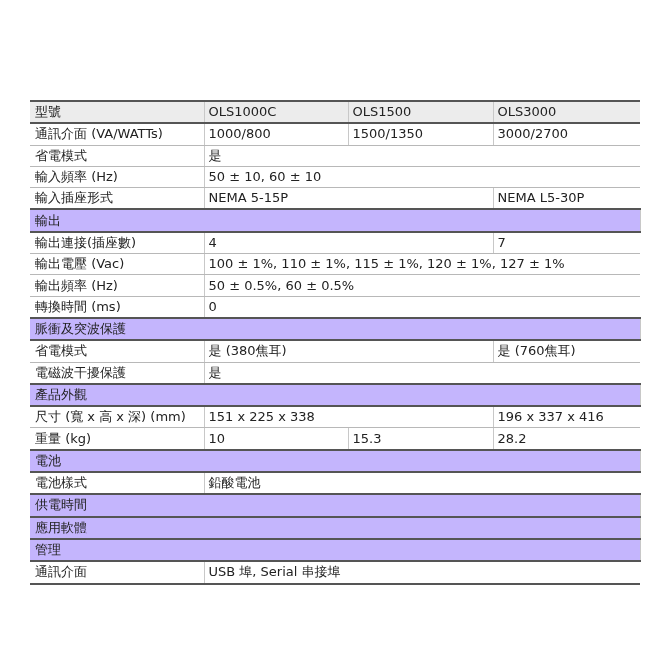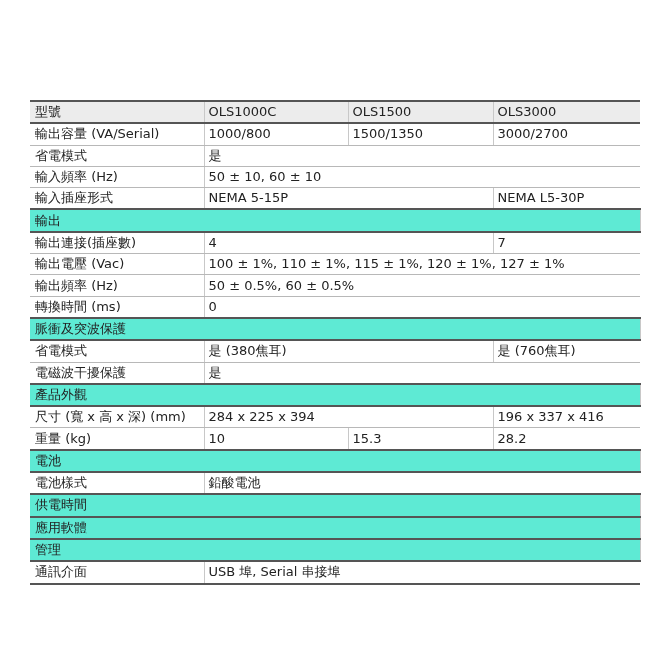--- a/index.html
+++ b/index.html
@@ -45,21 +45,21 @@
   .spec-table td.val {
     text-align: left;
     border-left: 1px solid #c8c8c8;
   }
   .spec-table tr.header td {
     background: #ececec;
     border-top: 2px solid #555555;
     border-bottom: 2px solid #555555;
   }
   .spec-table tr.section td {
-    background: #5eead4;
+    background: #c4b5fd;
     border-top: 2px solid #555555;
     border-bottom: 2px solid #555555;
   }
   .spec-table tr.last td {
     border-bottom: 2px solid #555555;
   }
 </style>
 </head>
 <body>
 
@@ -71,21 +71,21 @@
       <col class="c3">
   </colgroup>
   <tbody id="spec-body">
     <tr class="header">
       <td class="label">型號</td>
       <td class="val">OLS1000C</td>
       <td class="val">OLS1500</td>
       <td class="val">OLS3000</td>
     </tr>
   <tr>
-        <td class="label">輸出容量 (VA/Serial)</td>
+        <td class="label">通訊介面 (VA/WATTs)</td>
         <td class="val" colspan="1">1000/800</td>
         <td class="val" colspan="1">1500/1350</td>
         <td class="val" colspan="1">3000/2700</td>
       </tr>
       <tr>
         <td class="label">省電模式</td>
         <td class="val" colspan="3">是</td>
       </tr>
       <tr>
         <td class="label">輸入頻率 (Hz)</td>
@@ -126,21 +126,21 @@
       </tr>
       <tr>
         <td class="label">電磁波干擾保護</td>
         <td class="val" colspan="3">是</td>
       </tr>
       <tr class="section">
         <td class="label" colspan="4">產品外觀</td>
       </tr>
       <tr>
         <td class="label">尺寸 (寬 x 高 x 深) (mm)</td>
-        <td class="val" colspan="2">284 x 225 x 394</td>
+        <td class="val" colspan="2">151 x 225 x 338</td>
         <td class="val" colspan="1">196 x 337 x 416</td>
       </tr>
       <tr>
         <td class="label">重量 (kg)</td>
         <td class="val" colspan="1">10</td>
         <td class="val" colspan="1">15.3</td>
         <td class="val" colspan="1">28.2</td>
       </tr>
       <tr class="section">
         <td class="label" colspan="4">電池</td>

